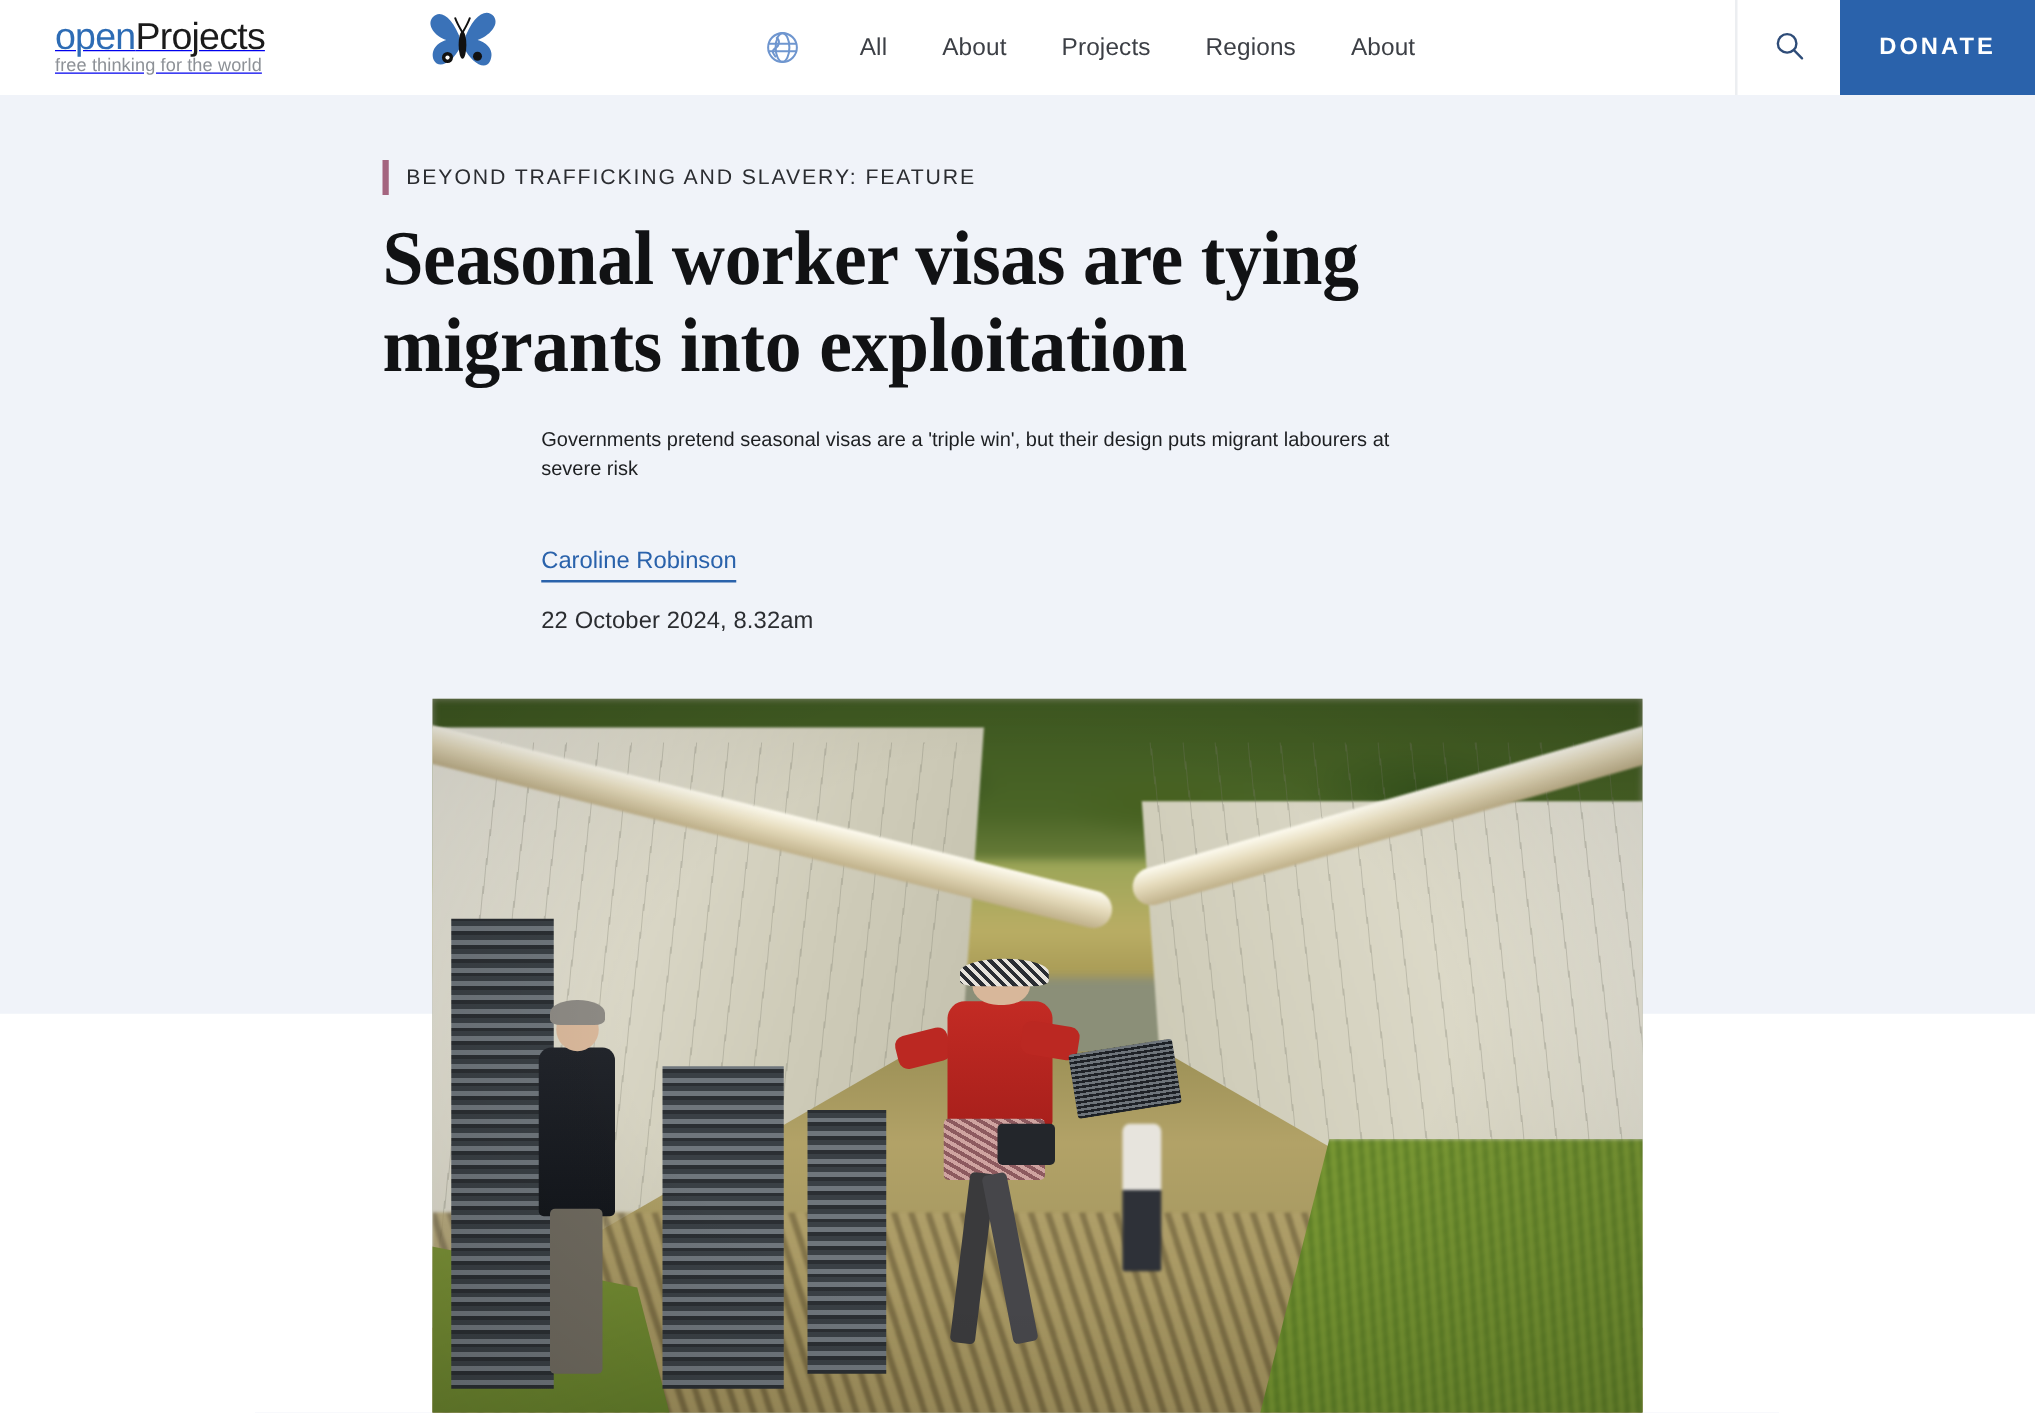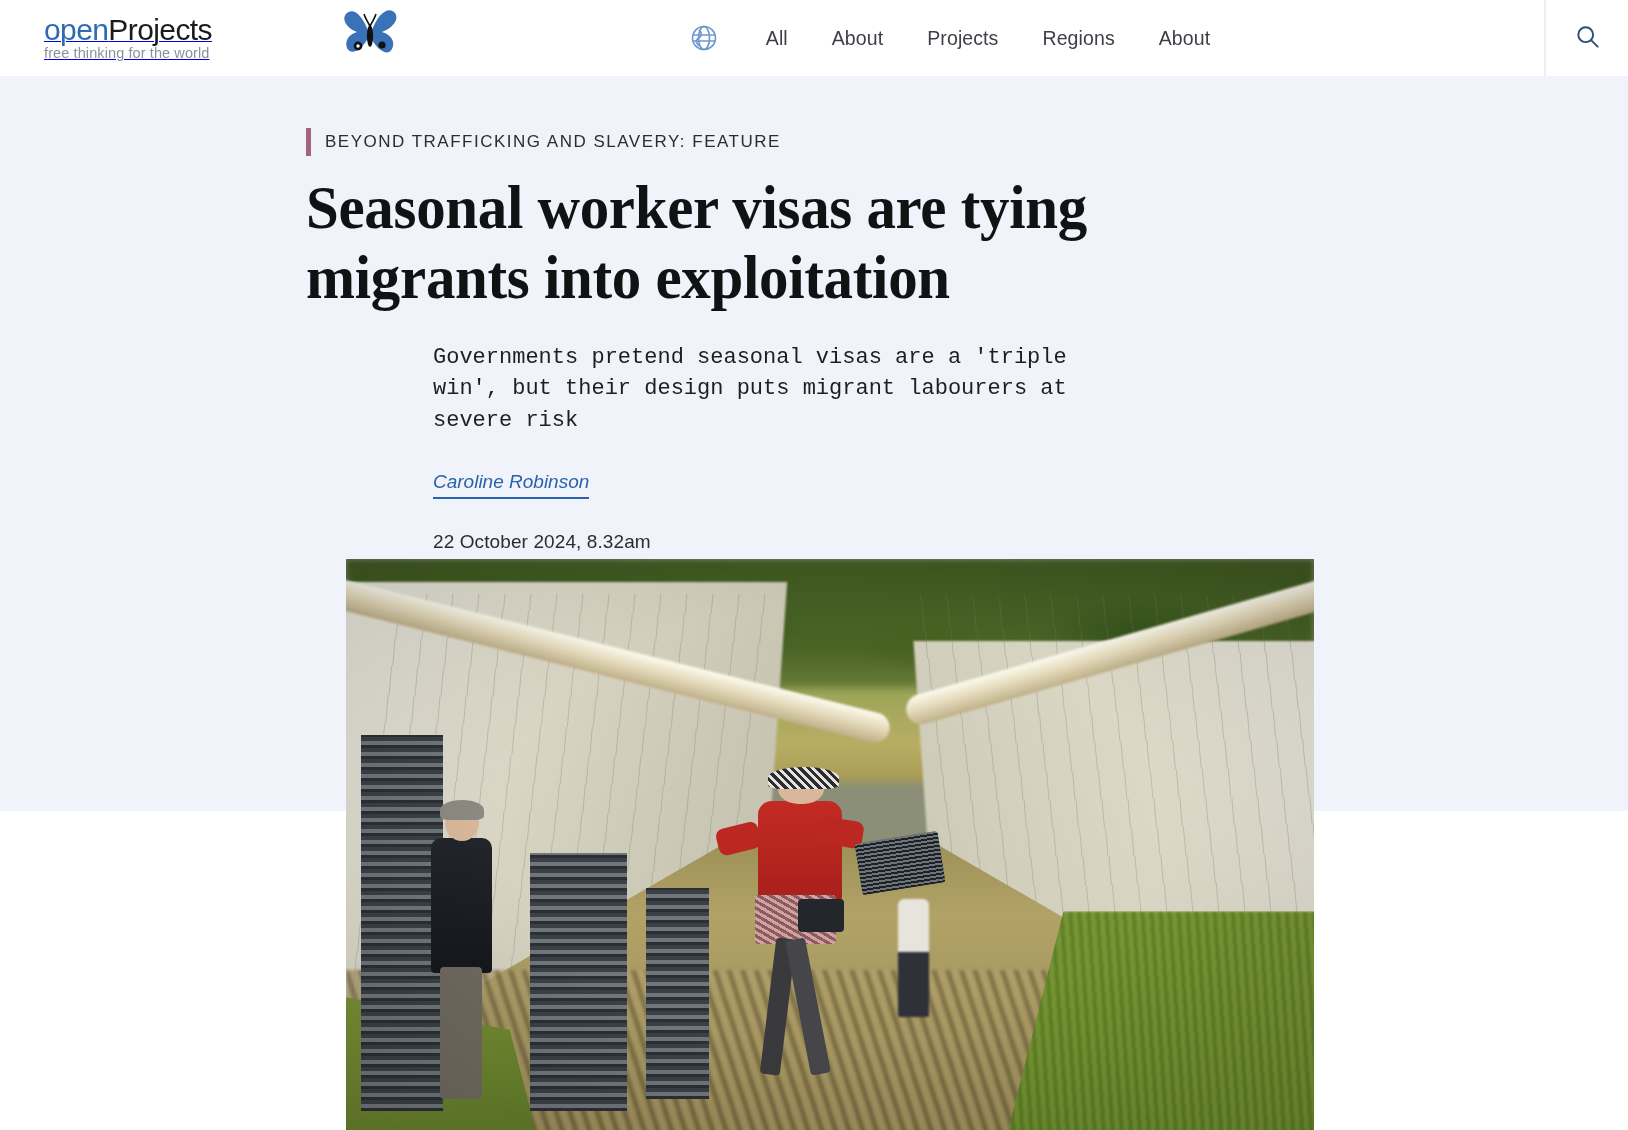--- a/index.html
+++ b/index.html
@@ -143,42 +143,41 @@
     font-family: "Liberation Serif", serif;
     font-size: 62px;
     line-height: 1.13;
     font-weight: 700;
     color: #111214;
     letter-spacing: -0.3px;
     transform: scaleX(0.95);
     transform-origin: left top;
   }
   .deck {
-    margin: 30px 0 1px 433px;
+    margin: 30px 0 16px 433px;
     width: 690px;
-    font-family: Liberation Mono, monospace;
-    font-size: 22px;
+    font-family: Liberation Sans, sans-serif;
+    font-size: 16px;
     line-height: 1.42;
     color: #1d1f22;
   }
   .byline {
     margin: 34px 0 0 433px;
     display: inline-block;
-    font-style: italic;
   }
   .byline-link {
     font-size: 19px;
     color: #2a62ab;
     text-decoration: none;
     border-bottom: 2px solid #2a62ab;
     padding-bottom: 4px;
     display: inline-block;
   }
   .pubdate {
-    margin: 32px 0 0 433px;
+    margin: 20px 0 0 433px;
     font-size: 19px;
     color: #2b2d31;
     letter-spacing: 0.1px;
   }
 
   
   .hero-figure {
     position: absolute;
     top: 543px;
     left: 306px;
@@ -363,20 +362,21 @@
 
   <div class="nav-right">
     <button class="search-btn">
       <span>
         <svg width="27" height="27" viewBox="0 0 24 24" fill="none" stroke="#2e4c78" stroke-width="1.7" stroke-linecap="round">
           <circle cx="10.4" cy="10.4" r="6.6"></circle>
           <path d="M15.4 15.4L21 21"></path>
         </svg>
       </span>
     </button>
+    <button class="donate-btn">DONATE</button>
   </div>
 </header>
 
 <main class="article">
 
   <div class="kicker-row">
     <span class="kicker-bar"></span>
     <span class="kicker-text">BEYOND TRAFFICKING AND SLAVERY: FEATURE</span>
   </div>
 

